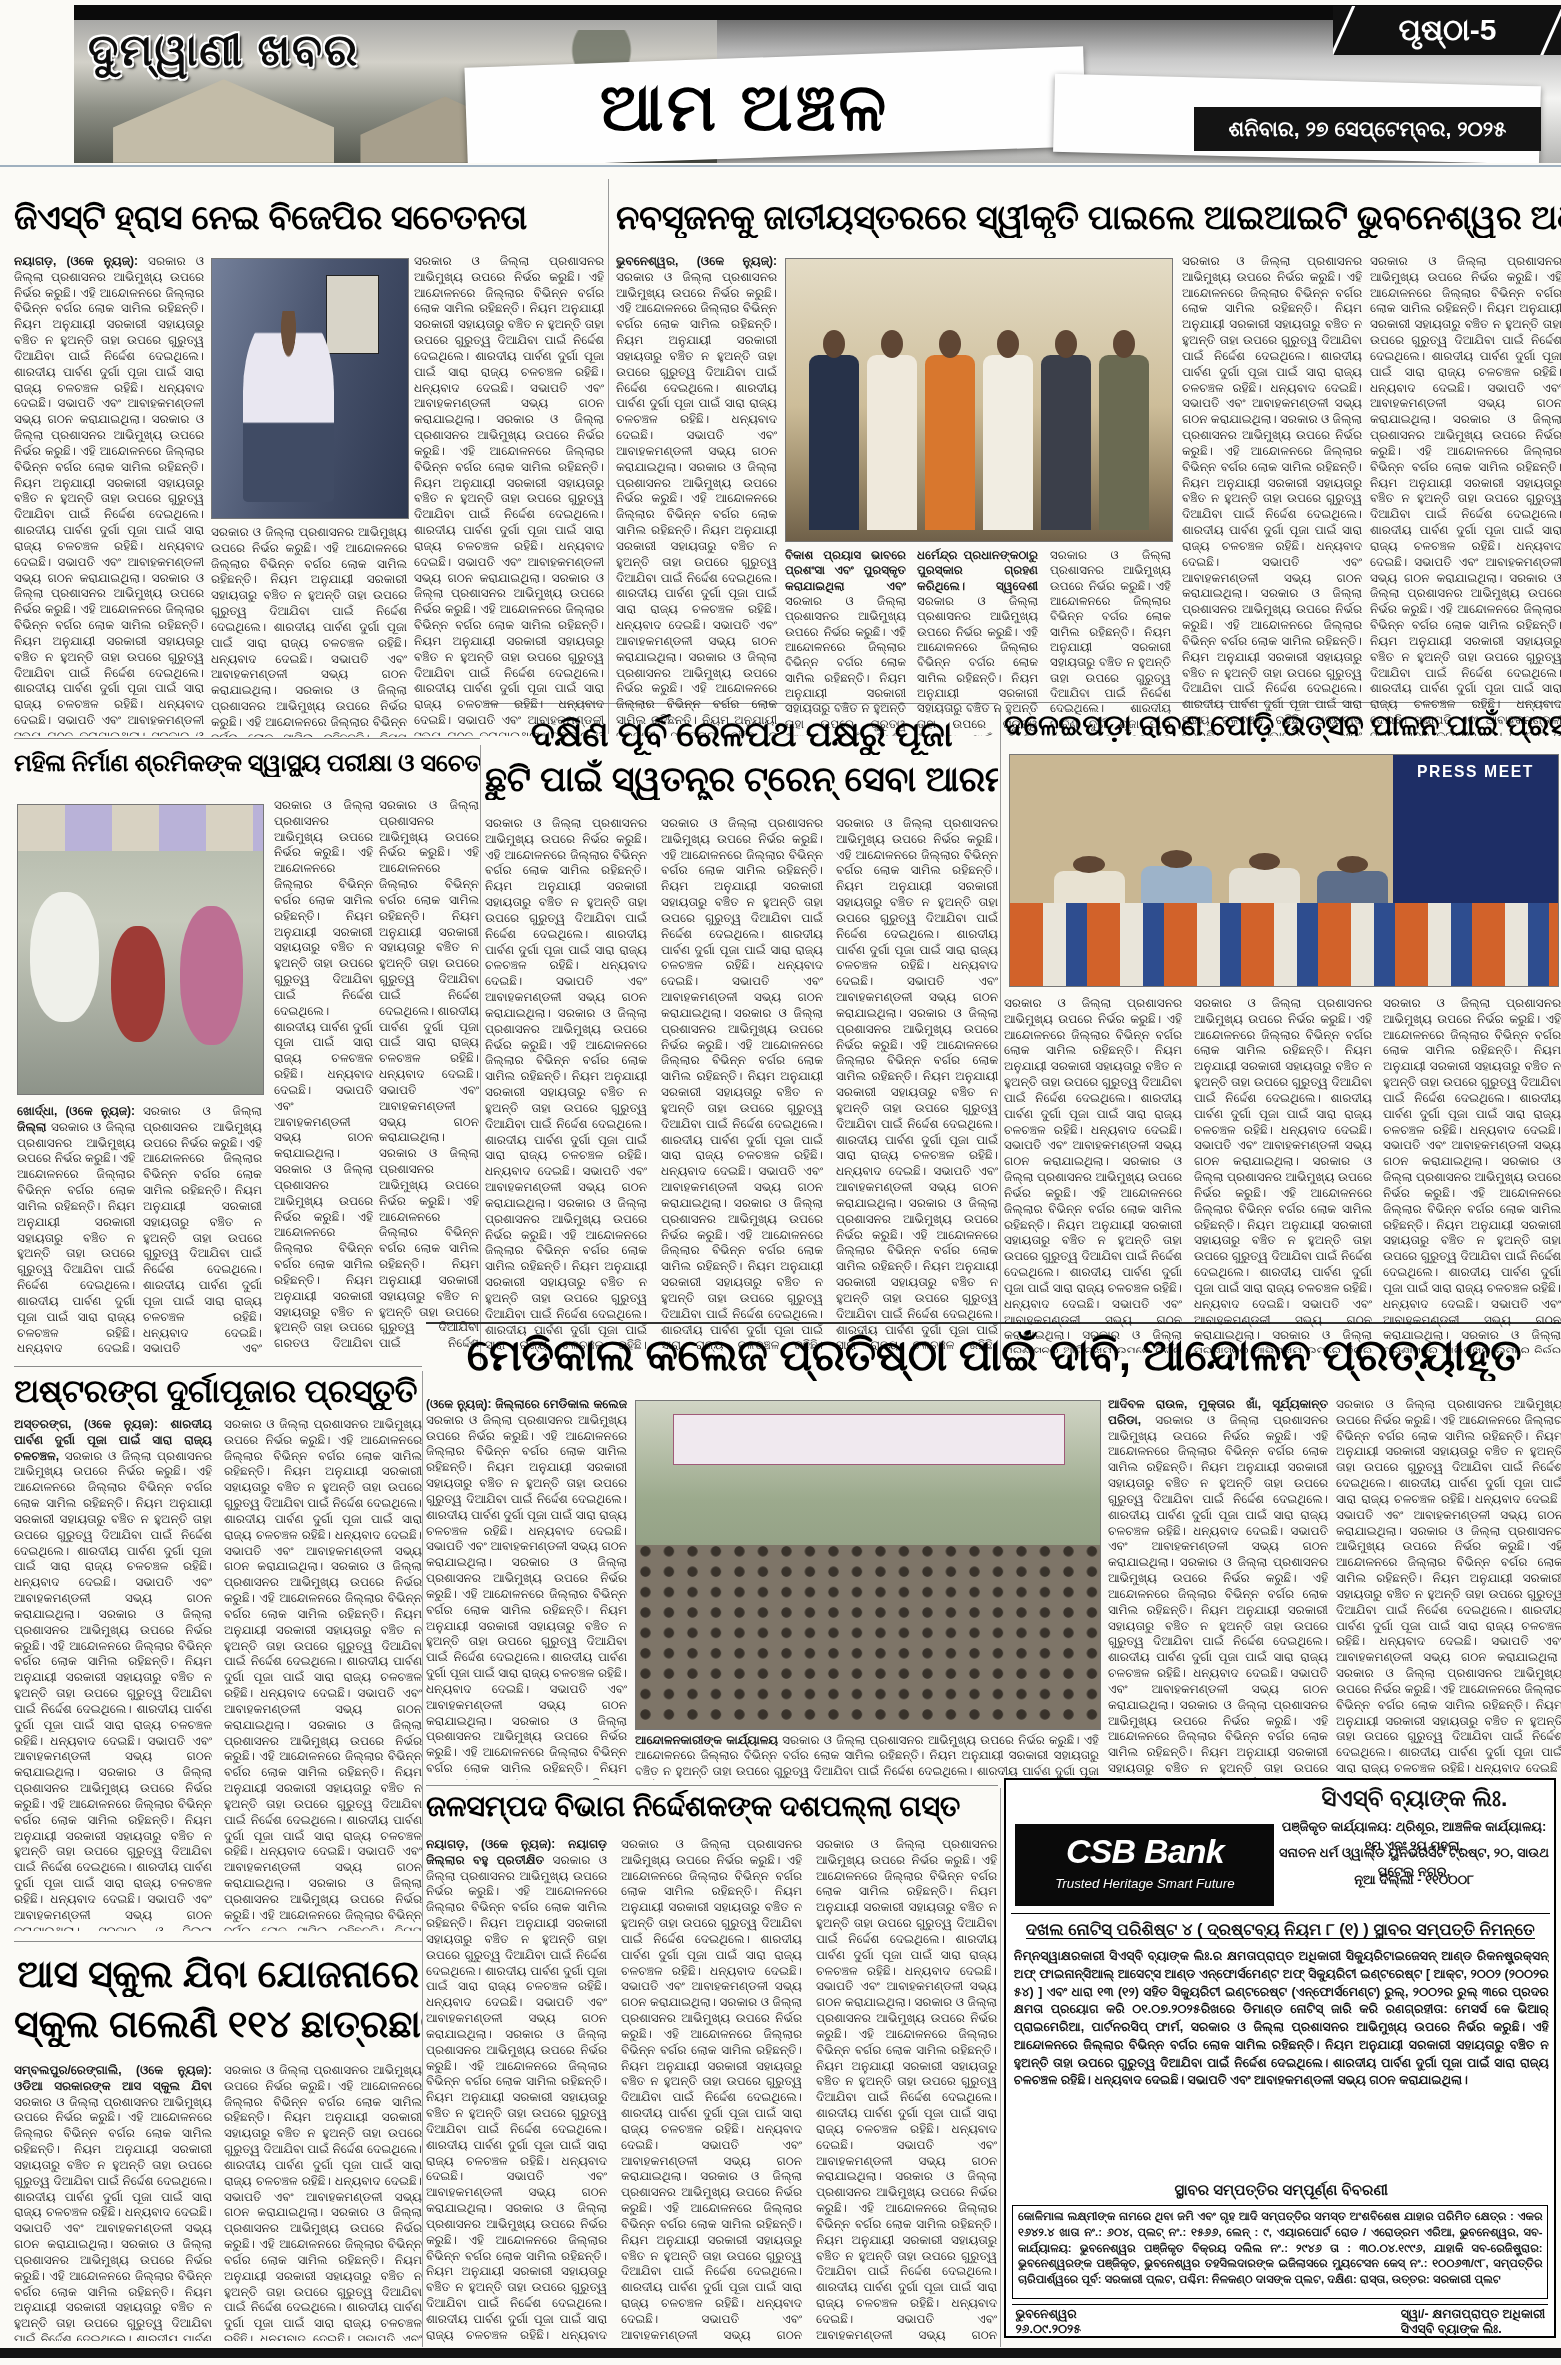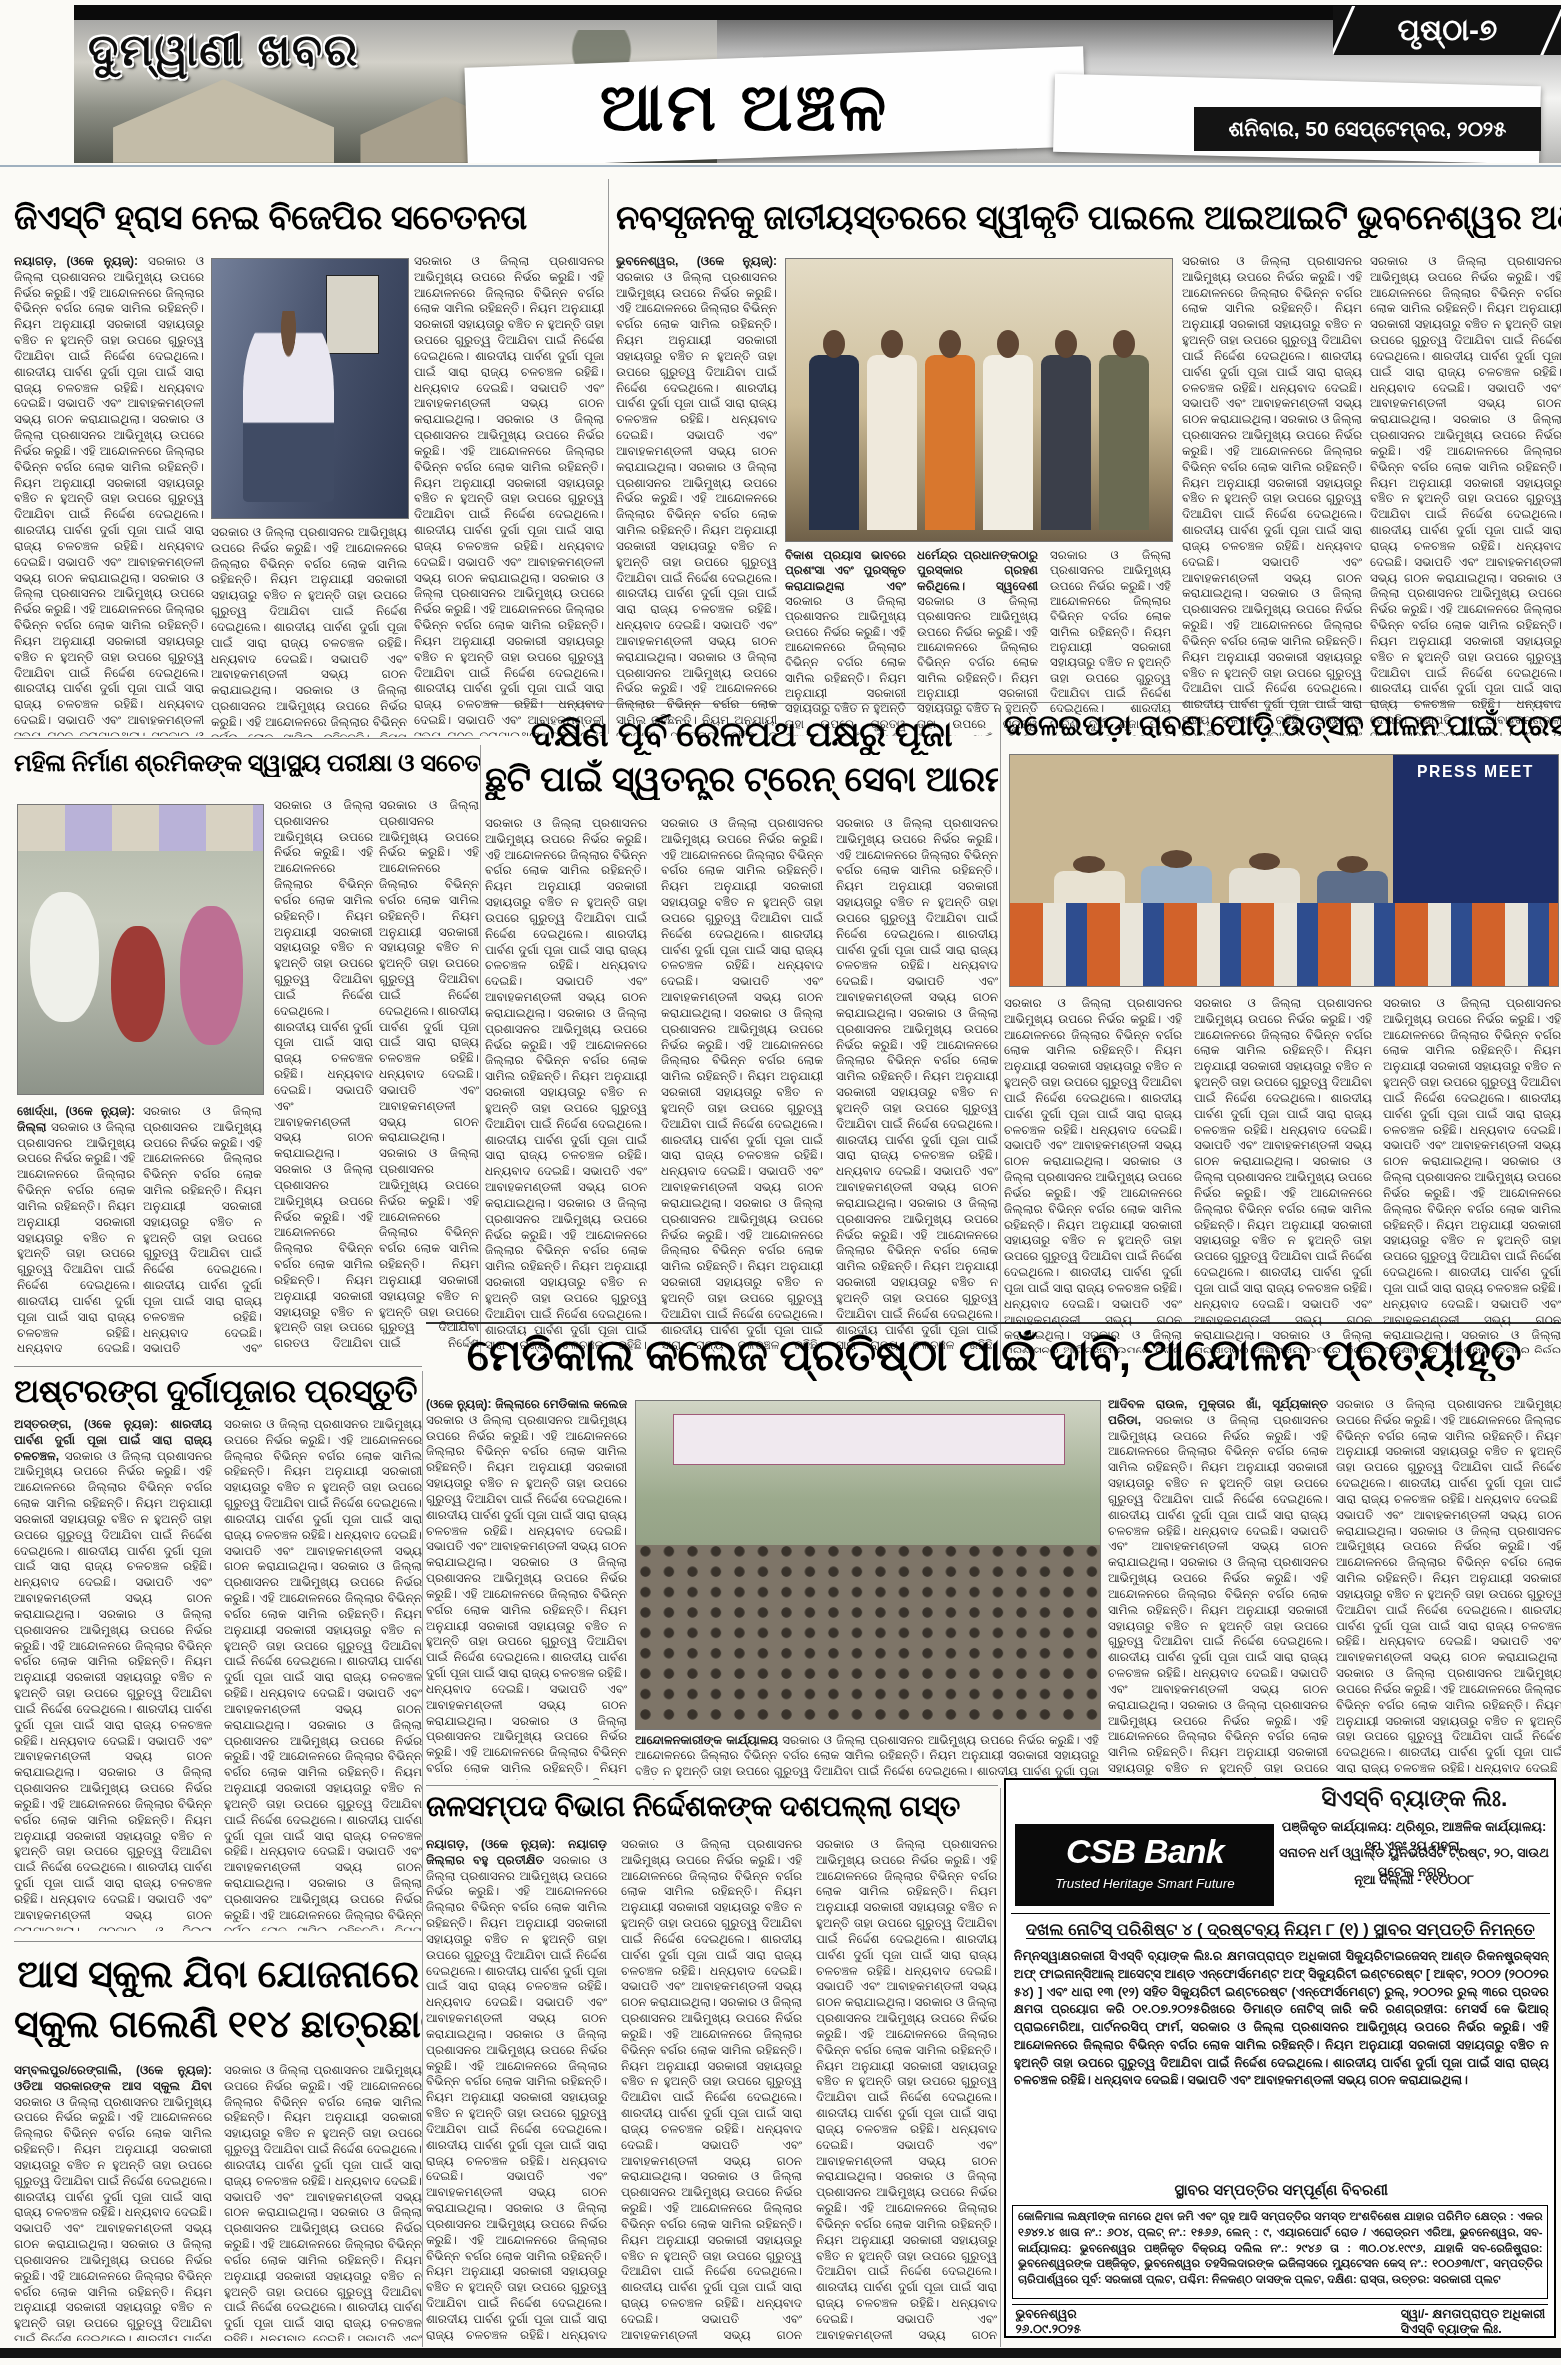--- a/index.html
+++ b/index.html
@@ -87,25 +87,25 @@
     </div>
     <div class="abs" id="mast-clouds"></div>
     <div class="torn" id="torn1"></div>
     <div class="torn" id="torn2"></div>
     <div class="abs" id="mast-topbar"></div>
   </div>
   <div class="abs" id="paper-name">ଦୁମ୍ୱାଣୀ ଖବର</div>
   <div class="abs" id="section-title">ଆମ ଅଞ୍ଚଳ</div>
   <div class="abs" id="page-box">
     <div class="slash" style="left:7.8px;"></div>
-    <span>ପୃଷ୍ଠା-୭</span>
+    <span>ପୃଷ୍ଠା-5</span>
     <div class="slash" style="right:7.8px;"></div>
   </div>
   <div class="abs" id="date-box">
-    <span>ଶନିବାର, 50 ସେପ୍ଟେମ୍ବର, ୨୦୨୫</span>
+    <span>ଶନିବାର, ୨୭ ସେପ୍ଟେମ୍ବର, ୨୦୨୫</span>
   </div>
   <div class="abs hairline" style="left:0;top:165px;width:1562px;height:1.6px;"></div>
 
   <div class="rule-v" style="left:608px;top:179px;height:555px;"></div>
   <div class="rule-v" style="left:480px;top:745px;height:619px;"></div>
   <div class="rule-v" style="left:1000px;top:707px;height:657px;"></div>
   <div class="rule-v" style="left:422px;top:1371px;height:976px;"></div>
   <div class="rule-v" style="left:1000px;top:1788px;height:559px;"></div>
   <div class="rule-h" style="left:14px;top:738px;width:466px;"></div>
   <div class="rule-h" style="left:485px;top:703px;width:513px;"></div>

